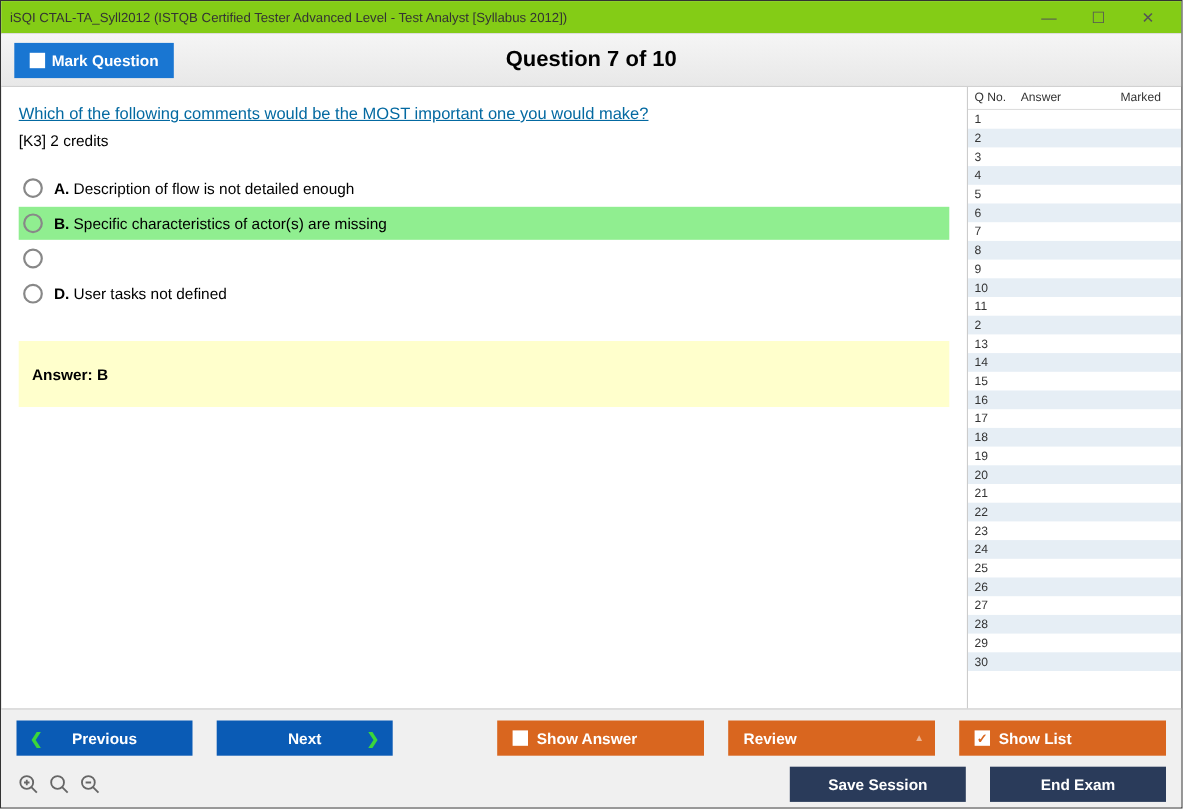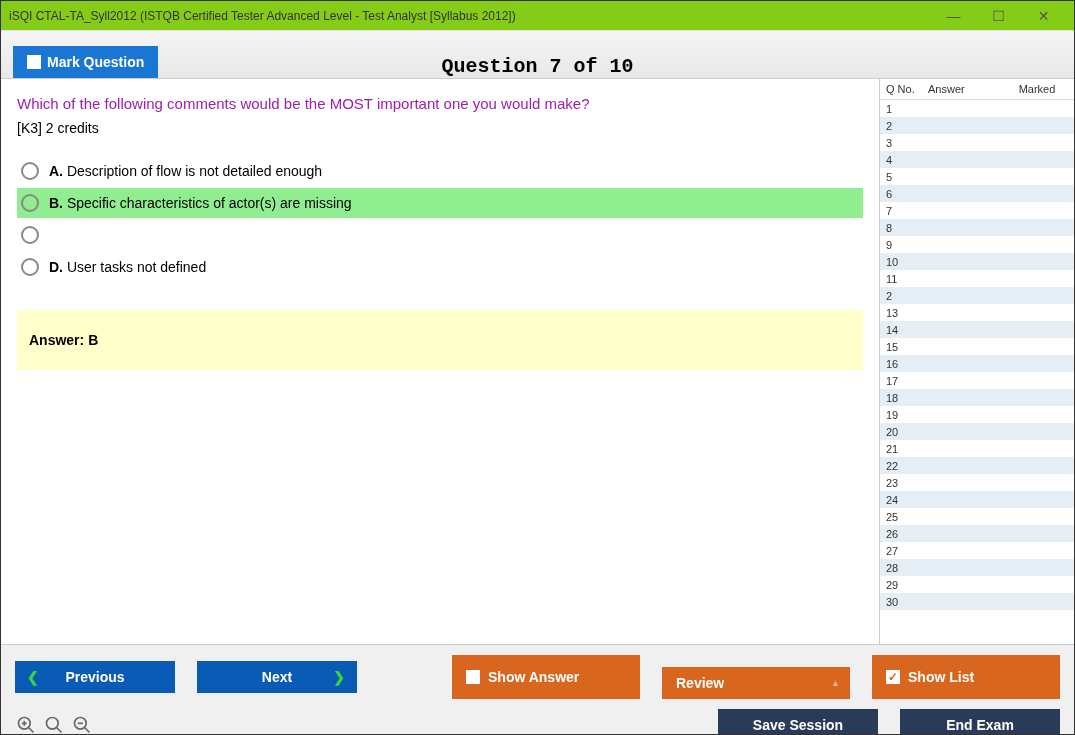--- a/index.html
+++ b/index.html
@@ -40,21 +40,21 @@
       align-items: center;
       justify-content: center;
       color: #555;
       font-size: 14px;
     }
     .header-bar {
       height: 48px;
       background: linear-gradient(#f5f5f5, #e8e8e8);
       border-bottom: 1px solid #ccc;
       display: flex;
-      align-items: flex-end;
+      align-items: center;
       padding: 0 12px;
       position: relative;
     }
     .mark-question-btn {
       background: #1976d2;
       color: #fff;
       border: none;
       padding: 8px 14px;
       font-size: 14px;
       font-weight: bold;
@@ -69,35 +69,35 @@
       background: #fff;
       display: inline-block;
     }
     .question-counter {
       position: absolute;
       left: 50%;
       transform: translateX(-50%);
       font-size: 20px;
       font-weight: bold;
       color: #000;
-      font-family: Liberation Mono, monospace;
     }
     .main-area {
       display: flex;
       height: calc(100% - 30px - 48px - 90px);
     }
     .content-area {
       flex: 1;
       padding: 16px;
       overflow-y: auto;
     }
     .question-text {
       font-size: 15px;
-      color: #a21caf;
+      color: #0369a1;
       margin-bottom: 8px;
+      text-decoration: underline;
     }
     .credits-text {
       font-size: 14px;
       color: #000;
       margin-bottom: 20px;
     }
     .option-row {
       display: flex;
       align-items: center;
       padding: 6px 4px;
@@ -254,21 +254,20 @@
       color: #d9661f;
       font-size: 12px;
       font-weight: bold;
       display: block;
       line-height: 14px;
       text-align: center;
     }
     .review-btn {
       padding-left: 14px;
       justify-content: flex-start;
-      margin-top: 12px;
     }
     .review-btn .dropdown-arrow {
       position: absolute;
       right: 10px;
       font-size: 9px;
       color: rgba(255,255,255,0.5);
     }
     .dark-btn {
       background: #2a3b5a;
       color: #fff;

